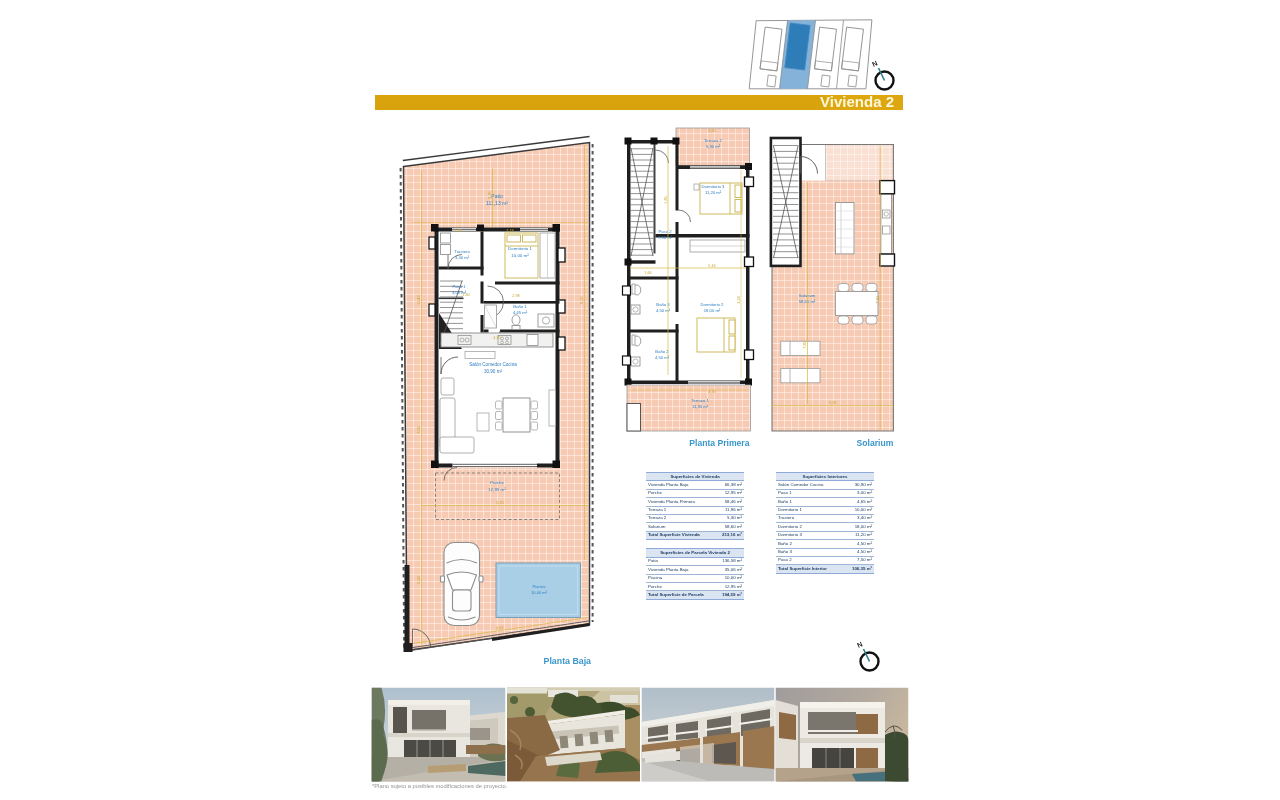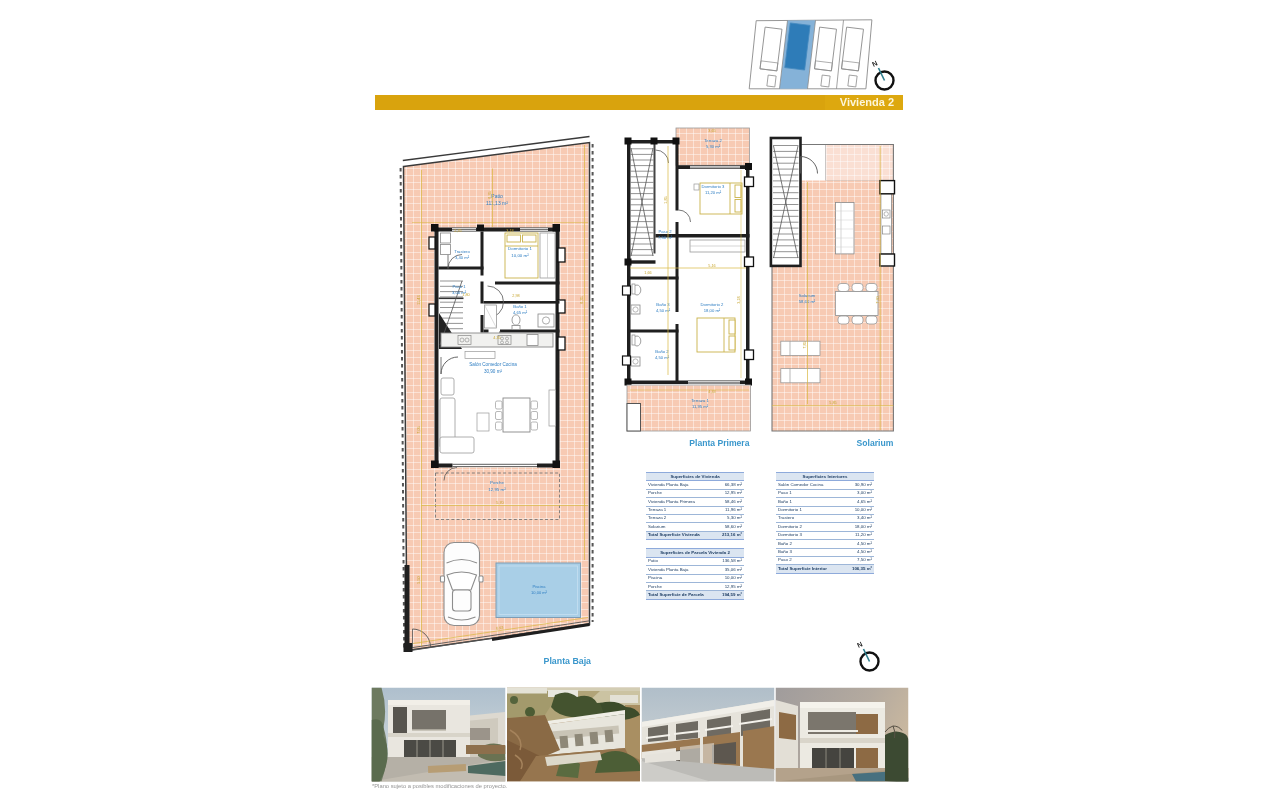--- a/index.html
+++ b/index.html
@@ -10,21 +10,21 @@
   .tbl .rw{display:flex;justify-content:space-between;align-items:center;height:7.4px;border-bottom:0.6px solid #9db6d8;padding:0 2px;}
   .tbl .tot{background:#dbe5f1;font-weight:bold;border-bottom:0.6px solid #8eaadb;}
 </style>
 </head>
 <body>
 
 <div class="abs" style="left:375px;top:95px;width:528px;height:14.5px;background:#d9a30d;"></div>
 
 <div class="abs" style="left:825px;top:95px;width:78px;height:14.5px;background:#dda80f;"></div>
 
-<div class="abs" style="left:740px;top:95px;width:154px;height:14.5px;font-weight:bold;font-size:11px;line-height:14.5px;color:#fdf6da;text-align:right;">Vivienda 2</div>
+<div class="abs" style="left:740px;top:95px;width:154px;height:14.5px;font-weight:bold;font-size:15px;line-height:14.5px;color:#fdf6da;text-align:right;">Vivienda 2</div>
 
 <svg class="abs" style="left:0;top:0" width="1280" height="800" viewBox="0 0 1280 800">
 <defs>
   <pattern id="tile" width="7" height="7" patternUnits="userSpaceOnUse">
     <rect width="7" height="7" fill="#f7cab3"></rect>
     <path d="M0,0 H7 M0,0 V7" stroke="#ffffff" stroke-width="0.9" fill="none"></path>
   </pattern>
   <pattern id="tileL" width="7" height="7" patternUnits="userSpaceOnUse">
     <rect width="7" height="7" fill="#fadfd3"></rect>
     <path d="M0,0 H7 M0,0 V7" stroke="#ffffff" stroke-width="0.9" fill="none"></path>

